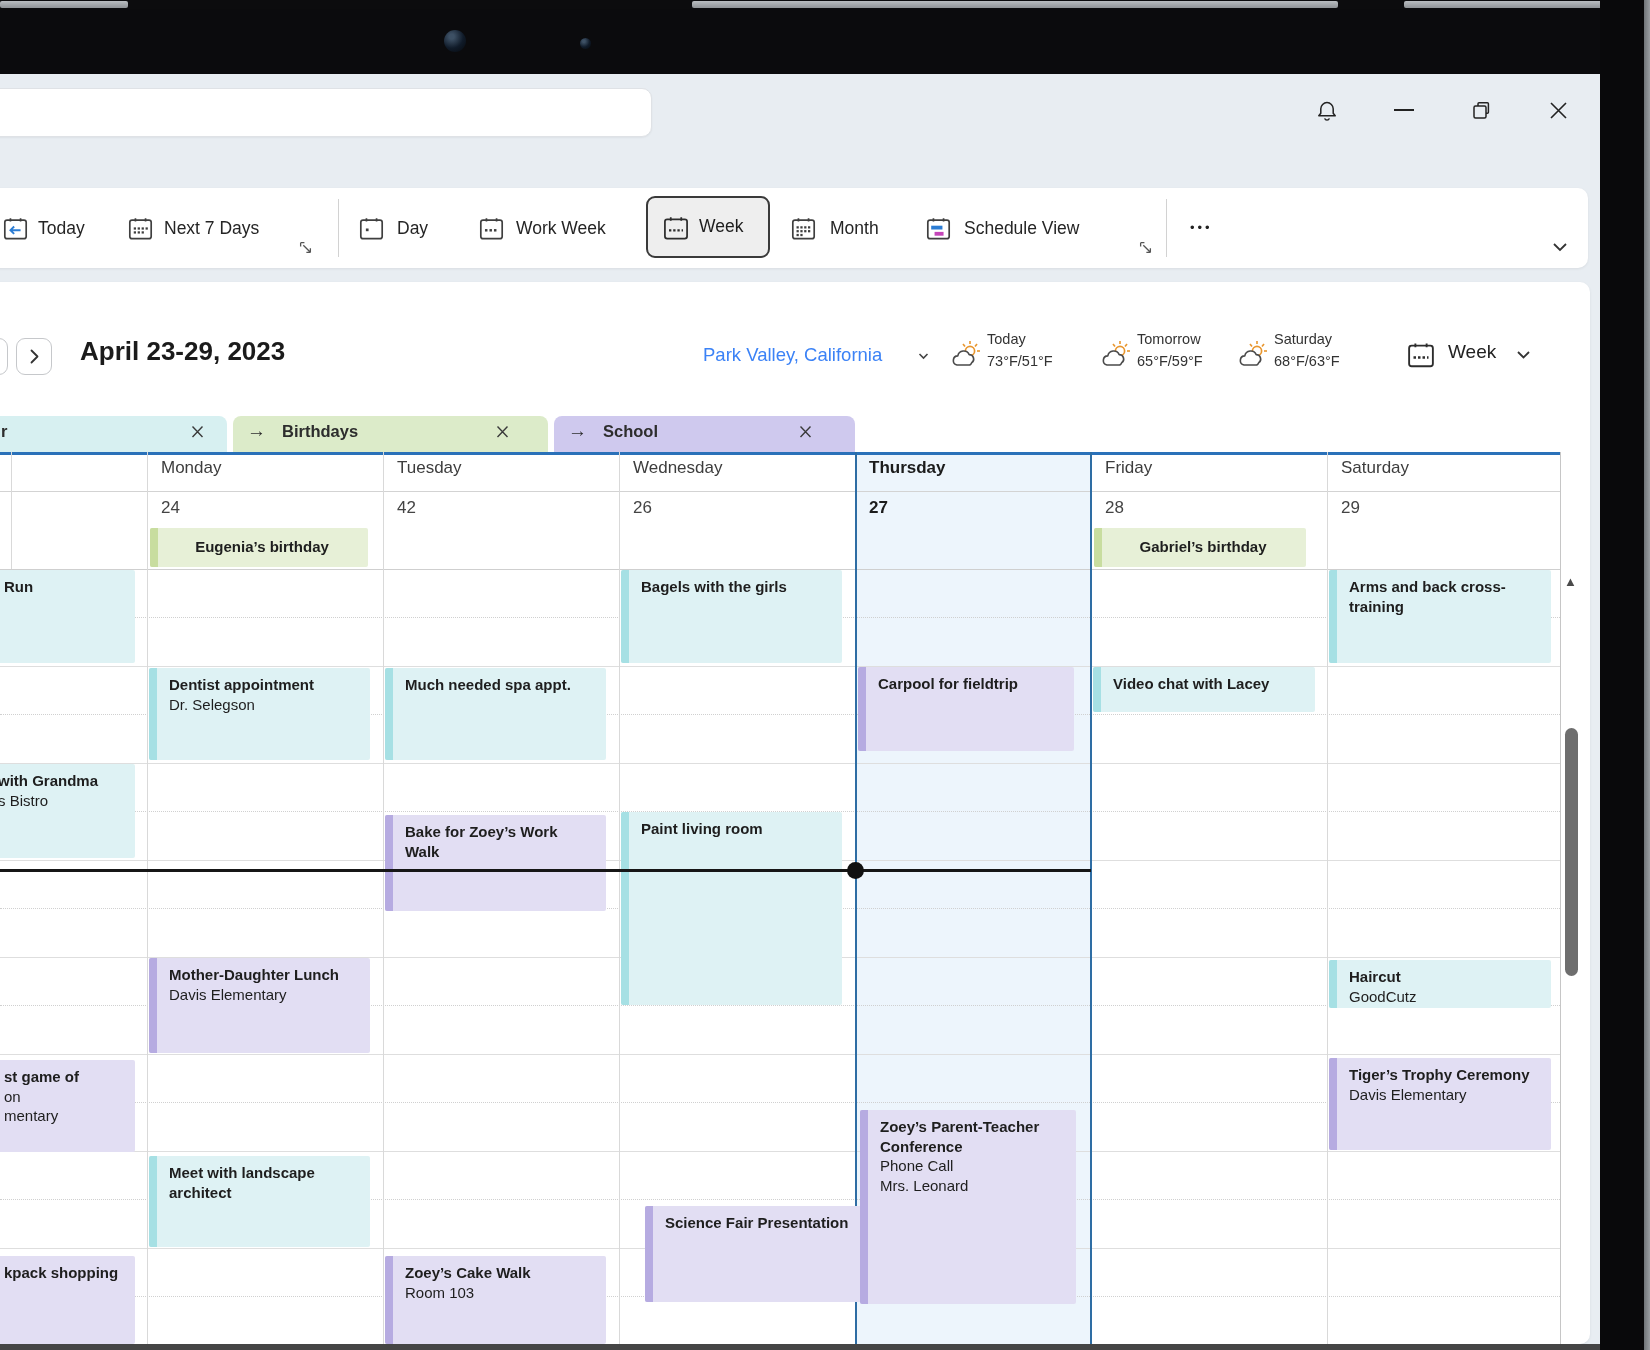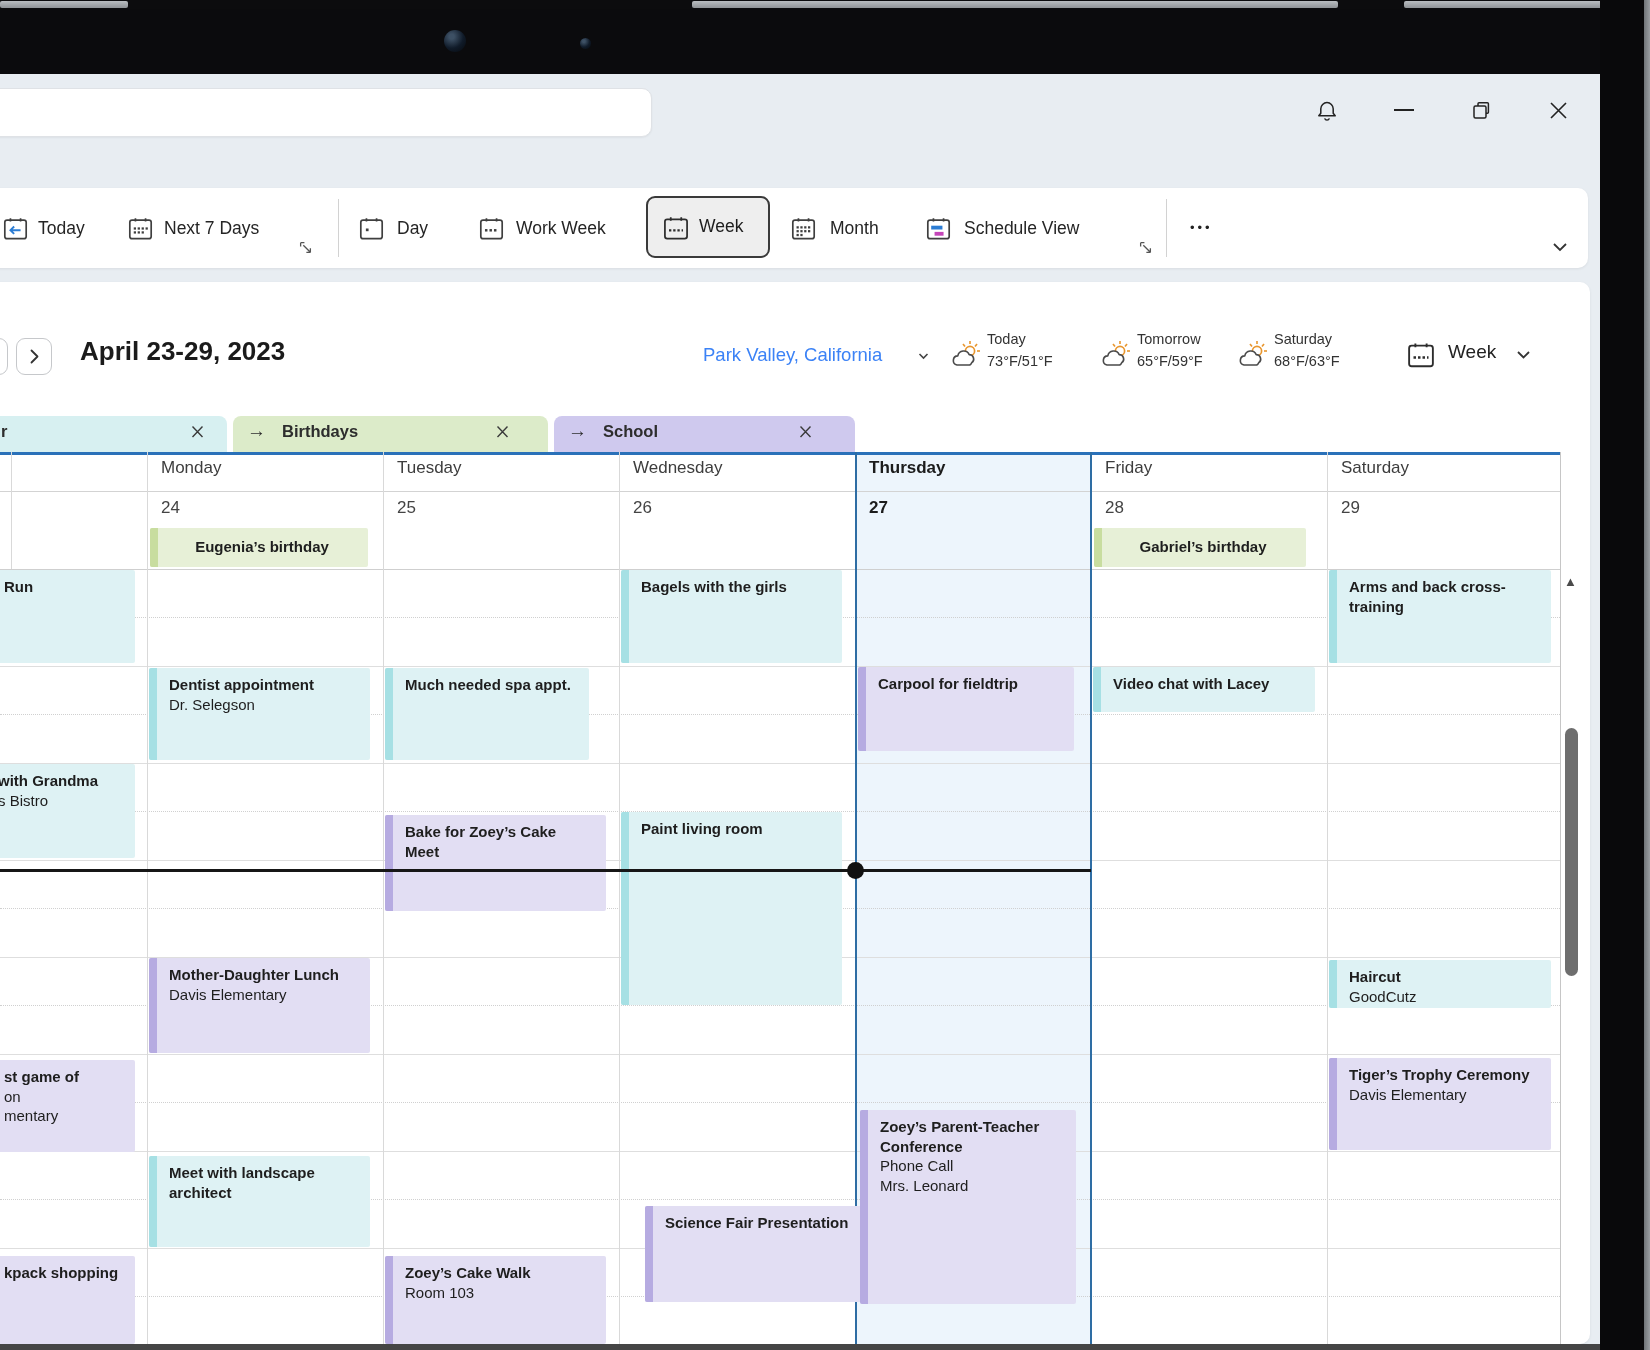--- a/index.html
+++ b/index.html
@@ -336,21 +336,21 @@
   <div class="abs blue-line"></div>
 
   <div class="abs day-name" style="left:161px;">Monday</div>
   <div class="abs day-name" style="left:397px;">Tuesday</div>
   <div class="abs day-name" style="left:633px;">Wednesday</div>
   <div class="abs day-name thu" style="left:869px;">Thursday</div>
   <div class="abs day-name" style="left:1105px;">Friday</div>
   <div class="abs day-name" style="left:1341px;">Saturday</div>
 
   <div class="abs day-date" style="left:161px;">24</div>
-  <div class="abs day-date" style="left:397px;">25</div>
+  <div class="abs day-date" style="left:397px;">42</div>
   <div class="abs day-date" style="left:633px;">26</div>
   <div class="abs day-date thu" style="left:869px;">27</div>
   <div class="abs day-date" style="left:1105px;">28</div>
   <div class="abs day-date" style="left:1341px;">29</div>
 
   <div class="abs hline" style="top:491px; background:#d3d3d3;"></div>
   <div class="abs hline" style="top:569px; background:#cfcfcf;"></div>
   <div class="abs hline" style="top:666px;"></div>
   <div class="abs hline" style="top:763px;"></div>
   <div class="abs hline" style="top:860px;"></div>
@@ -400,25 +400,25 @@
     <span class="ev-line">Dr. Selegson</span>
   </div>
   <div class="event purple" style="left:149px; top:958px; width:221px; height:95px;">
     <span class="ev-line">Mother-Daughter Lunch</span>
     <span class="ev-line">Davis Elementary</span>
   </div>
   <div class="event teal" style="left:149px; top:1156px; width:221px; height:91px;">
     <span class="ev-line">Meet with landscape architect</span>
   </div>
 
-  <div class="event teal" style="left:385px; top:668px; width:204px; height:92px;">
+  <div class="event teal" style="left:385px; top:668px; width:221px; height:92px;">
     <span class="ev-line">Much needed spa appt.</span>
   </div>
   <div class="event purple" style="left:385px; top:815px; width:221px; height:96px;">
-    <span class="ev-line">Bake for Zoey’s Cake Meet</span>
+    <span class="ev-line">Bake for Zoey’s Work Walk</span>
   </div>
   <div class="event purple" style="left:385px; top:1256px; width:221px; height:88px;">
     <span class="ev-line">Zoey’s Cake Walk</span>
     <span class="ev-line">Room 103</span>
   </div>
 
   <div class="event teal" style="left:621px; top:570px; width:221px; height:93px;">
     <span class="ev-line">Bagels with the girls</span>
   </div>
   <div class="event teal" style="left:621px; top:812px; width:221px; height:193px;">

